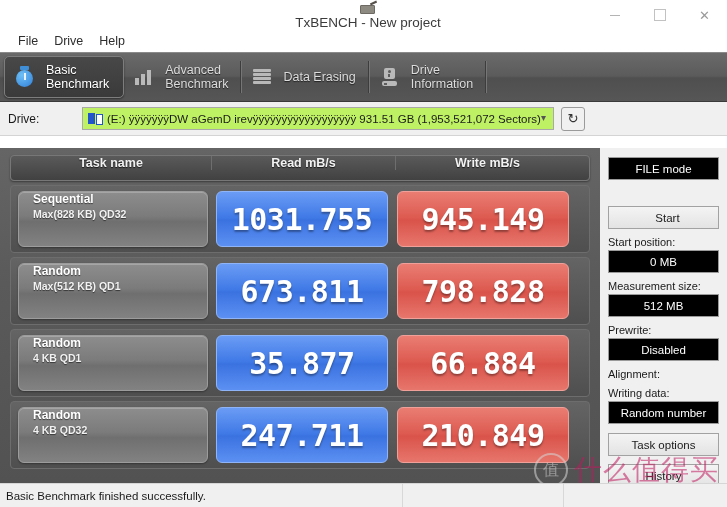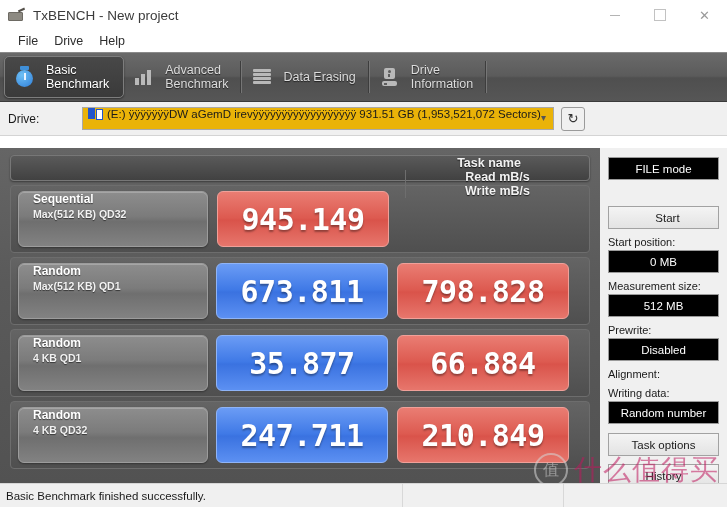--- a/index.html
+++ b/index.html
@@ -17,20 +17,21 @@
     position: relative;
   }
 
   
   .titlebar {
     height: 30px;
     background: #ffffff;
     display: flex;
     align-items: center;
     position: relative;
+    flex-direction: column;
   }
   .app-icon {
     width: 16px; height: 16px;
     margin-left: 8px;
     position: relative;
   }
   .app-icon .body {
     position: absolute;
     left: 0; top: 5px;
     width: 13px; height: 7px;
@@ -192,23 +193,24 @@
     background: #f0f0f0;
     display: flex;
     align-items: center;
     padding-left: 8px;
     border-bottom: 1px solid #d4d4d4;
   }
   .drive-label { font-size: 12px; color: #1a1a1a; margin-right: 6px; width: 68px; }
   .drive-combo {
     flex: 1;
     height: 21px;
-    background: #eab308;
+    background: #bef264;
     border: 1px solid #a9a9a9;
     display: flex;
+    align-items: center;
     font-size: 11.5px;
     color: #1a1a1a;
     position: relative;
     overflow: hidden;
     max-width: 470px;
   }
   .combo-icon {
     width: 14px; height: 12px; margin: 0 5px 0 5px; position: relative; flex:0 0 auto;
   }
   .combo-icon::before {
@@ -246,23 +248,22 @@
     padding: 7px 10px 0 10px;
     box-sizing: border-box;
   }
 
   .hdr-row {
     height: 24px;
     background: linear-gradient(to bottom, #5a5a5a, #414141);
     border: 1px solid #777;
     border-radius: 4px;
     display: flex;
-    align-items: flex-end;
+    align-items: flex-start;
     box-shadow: 0 1px 2px rgba(0,0,0,.4);
-    flex-direction: column;
   }
   .hdr-cell {
     color: #f2f2f2;
     font-size: 12.5px;
     font-weight: bold;
     text-align: center;
     text-shadow: 0 1px 1px rgba(0,0,0,.7);
     font-family: "Liberation Sans", sans-serif;
   }
   .c-task { width: 200px; }
@@ -489,22 +490,23 @@
       <div class="hdr-cell c-task">Task name</div>
       <div class="hdr-cell c-read">Read mB/s</div>
       <div class="hdr-cell c-write">Write mB/s</div>
     </div>
 
     <div class="rows">
 
       <div class="brow">
         <div class="pill-task">
           <div class="task-l1">Sequential</div>
-          <div class="task-l2">Max(512 KB) QD32</div>
+          <div class="task-l2">Max(828 KB) QD32</div>
         </div>
+        <div class="pill-val pill-read">1031.755</div>
         <div class="pill-val pill-write">945.149</div>
       </div>
 
       <div class="brow">
         <div class="pill-task">
           <div class="task-l1">Random</div>
           <div class="task-l2">Max(512 KB) QD1</div>
         </div>
         <div class="pill-val pill-read">673.811</div>
         <div class="pill-val pill-write">798.828</div>

